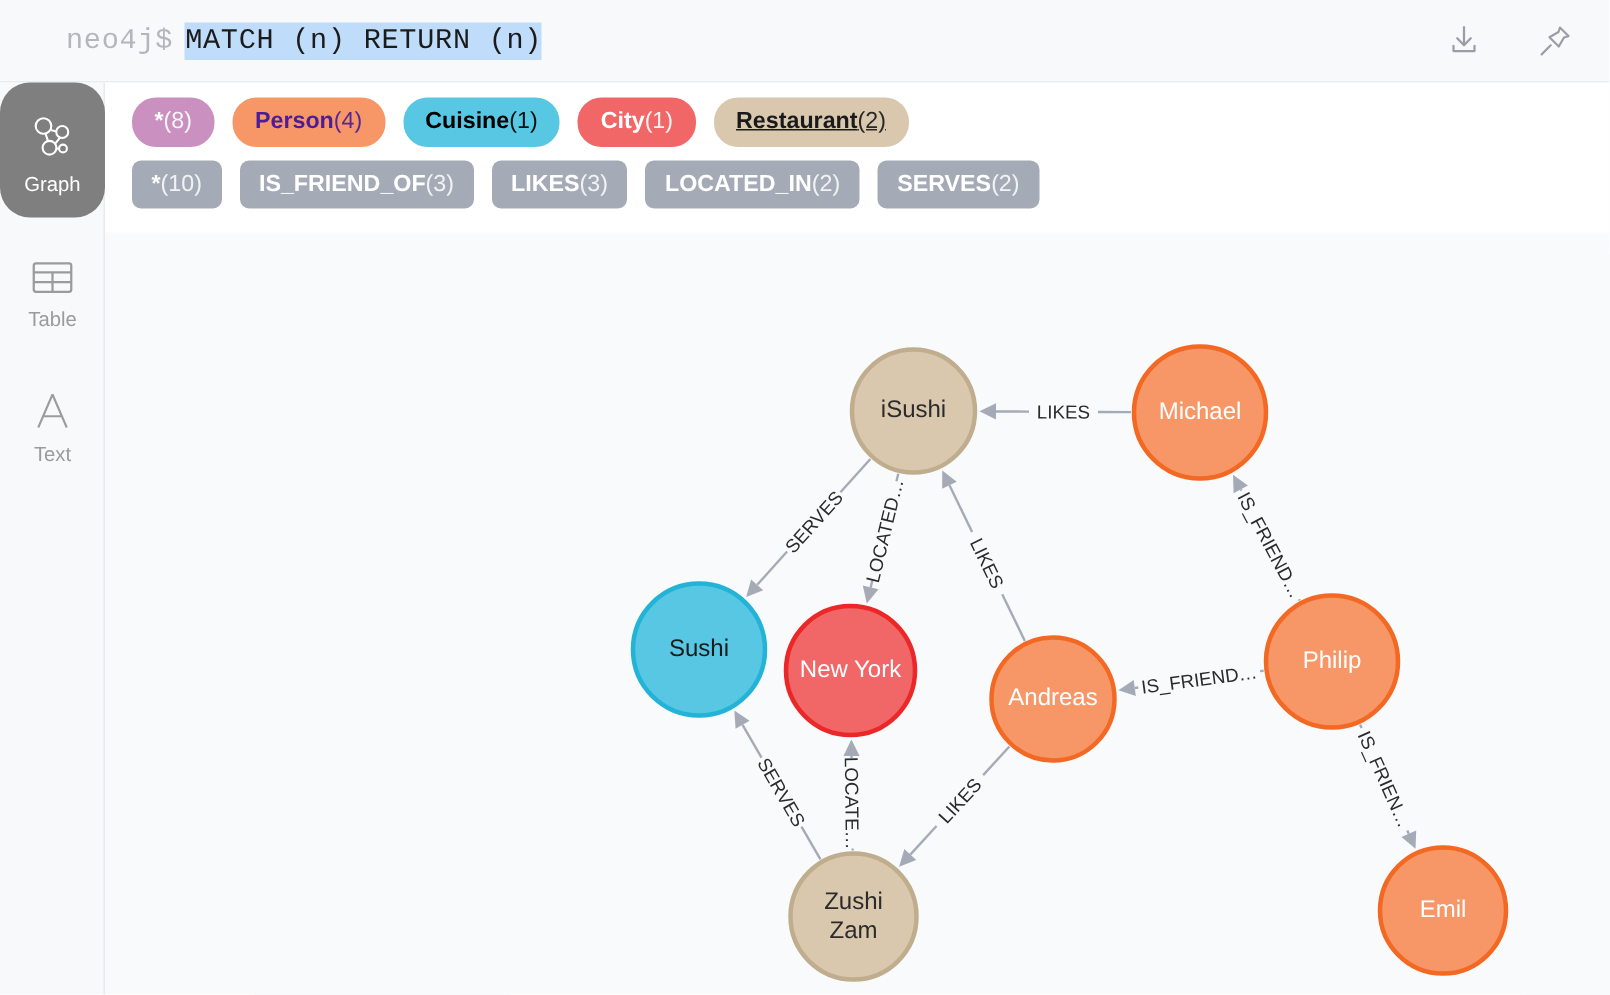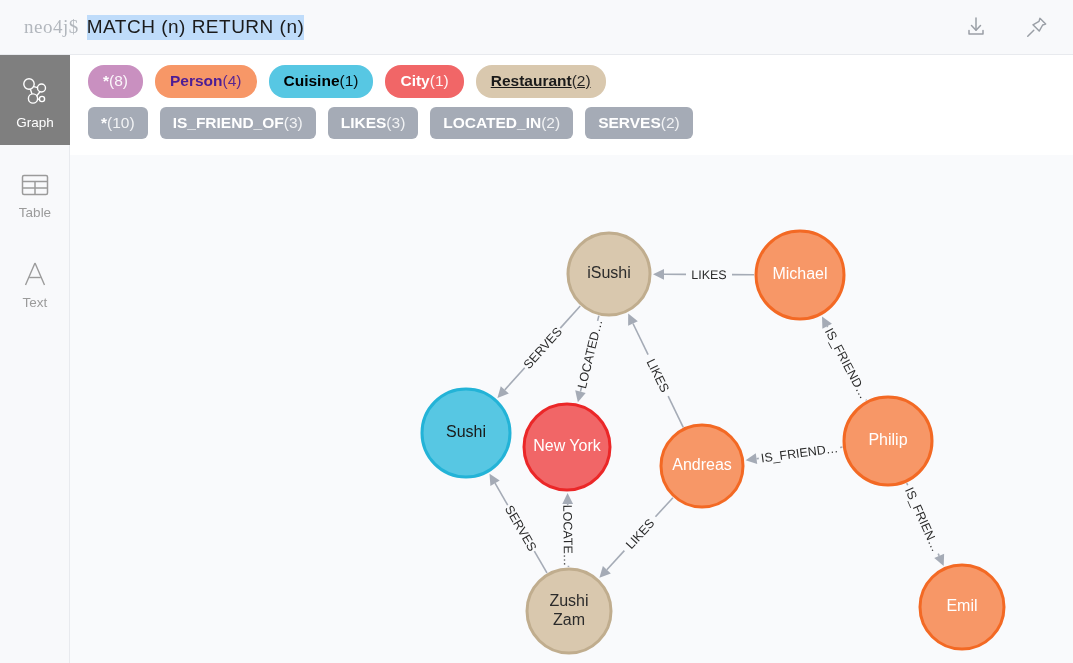--- a/index.html
+++ b/index.html
@@ -12,26 +12,26 @@
   #app { position: relative; width: 1073px; height: 663px; }
 
   
   .query-bar {
     position: absolute; left: 0; top: 0; width: 1073px; height: 55px;
     background: #f8f9fb;
     border-bottom: 1px solid #e8eaee;
     display: flex; align-items: center;
   }
   .prompt {
-    font-family: Liberation Serif, serif;
+    font-family: Liberation Mono, monospace;
     font-size: 19px; color: #b2b7bd; letter-spacing: 0.5px;
-    padding-left: 24px; padding-right: 8px; white-space: pre;
+    padding-left: 24px; padding-right: 8px; white-space: pre; margin-left: 20px;
   }
   .query-text {
-    font-family: Liberation Sans, sans-serif;
+    font-family: Liberation Mono, monospace;
     font-size: 19px; color: #1b1b1b; letter-spacing: 0.5px;
     background: #bfdcfa; white-space: pre; padding: 1px 0px 2px 0px; text-align: center;
   }
   .query-actions {
     margin-left: auto; display: flex; align-items: center;
     height: 100%; gap: 30px; padding-right: 22px;
   }
   .qa-btn { width: 30px; height: 30px; display: flex; align-items: center; justify-content: center; }
   .qa-btn svg { display: block; }
 
@@ -39,21 +39,21 @@
   .sidebar {
     position: absolute; left: 0; top: 55px; width: 70px; height: 608px;
     background: #f8f9fb;
     border-right: 1px solid #e8eaee;
   }
   .side-item {
     width: 70px; height: 90px;
     display: flex; flex-direction: column;
     align-items: center; justify-content: center;
     gap: 7px;
-    color: #9b9b9b; font-size: 13.5px;
+    color: #9b9b9b; font-size: 13.5px; border-radius: 20px;
   }
   .side-item.active { background: #7f7f7f; color: #ffffff; }
   .side-item .icon { height: 38px; display: flex; align-items: flex-end; }
   .side-label { line-height: 1; }
 
   
   .legend {
     position: absolute; left: 70px; top: 55px; width: 1003px; height: 100px;
     background: #ffffff;
     padding: 10px 0 0 18px;

